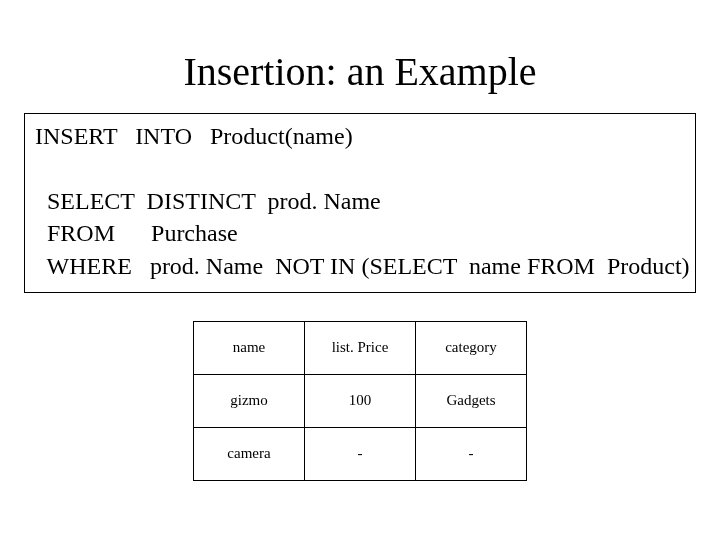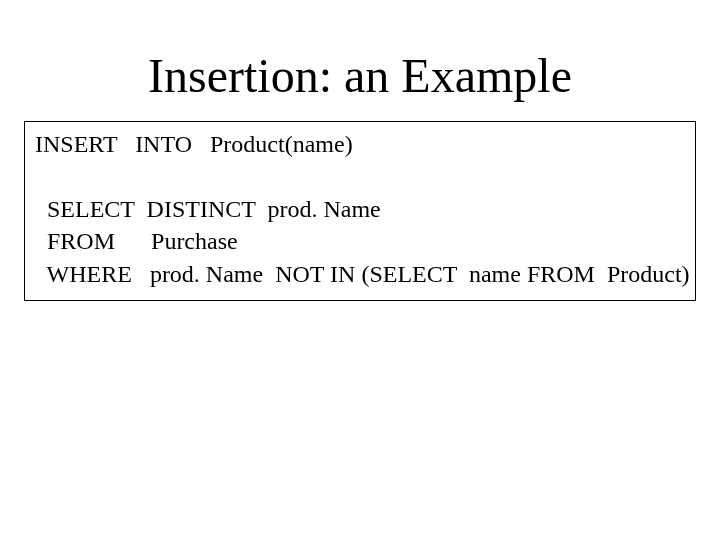--- a/index.html
+++ b/index.html
@@ -12,21 +12,21 @@
     color: #000;
   }
   .slide {
     position: relative;
     width: 720px;
     height: 540px;
     box-sizing: border-box;
   }
   .title {
     text-align: center;
-    font-size: 48px;
+    font-size: 40px;
     font-weight: normal;
     margin-top: 48px;
     margin-bottom: 18px;
   }
   .codebox {
     margin: 0 24px 16px 24px;
     border: 1px solid #000;
     padding: 6px 10px 10px 10px;
     font-size: 24px;
     line-height: 1.35;
@@ -58,14 +58,35 @@
 <div class="slide">
 
   <div class="title">Insertion: an Example</div>
 
   <div class="codebox"><span>INSERT   INTO   Product(name)</span>
 <span></span>
 <span>  SELECT  DISTINCT  prod. Name</span>
 <span>  FROM      Purchase</span>
 <span>  WHERE   prod. Name  NOT IN (SELECT  name FROM  Product)</span></div>
 
+  <div class="tablewrap">
+    <table class="data">
+      <tbody>
+          <tr>
+        <th>name</th>
+        <th>list. Price</th>
+        <th>category</th>
+      </tr>
+      <tr>
+        <td>gizmo</td>
+        <td>100</td>
+        <td>Gadgets</td>
+      </tr>
+      <tr>
+        <td>camera</td>
+        <td>-</td>
+        <td>-</td>
+      </tr>
+    </tbody>
+      </table>
+  </div>
 
 </div>
 
 </body></html>

